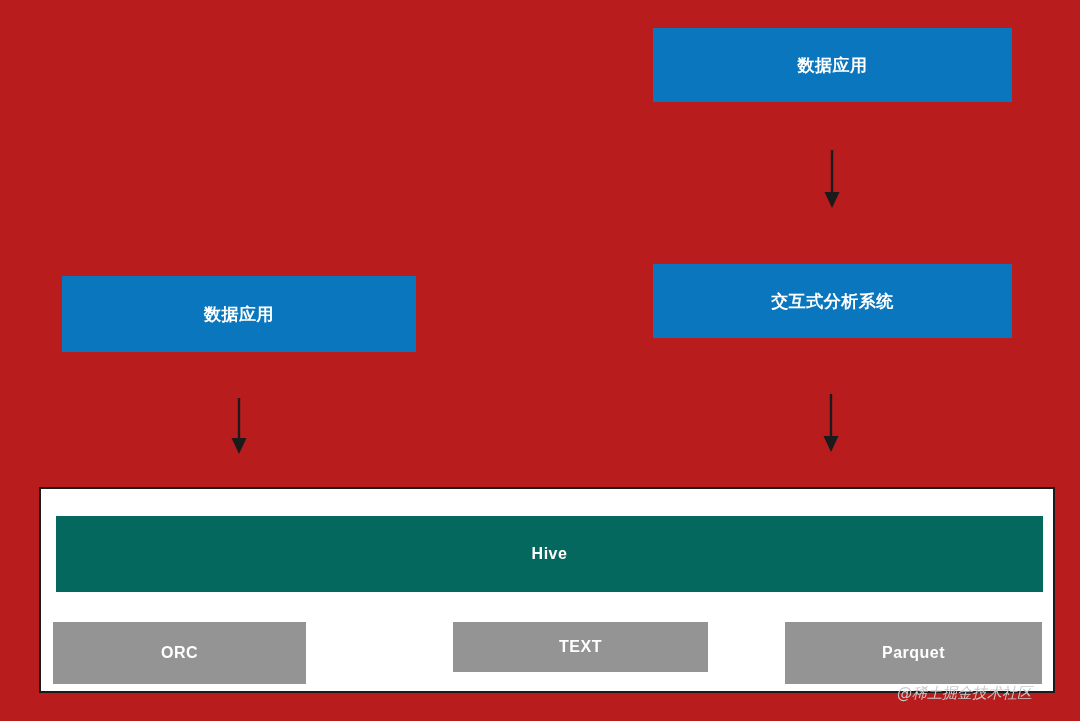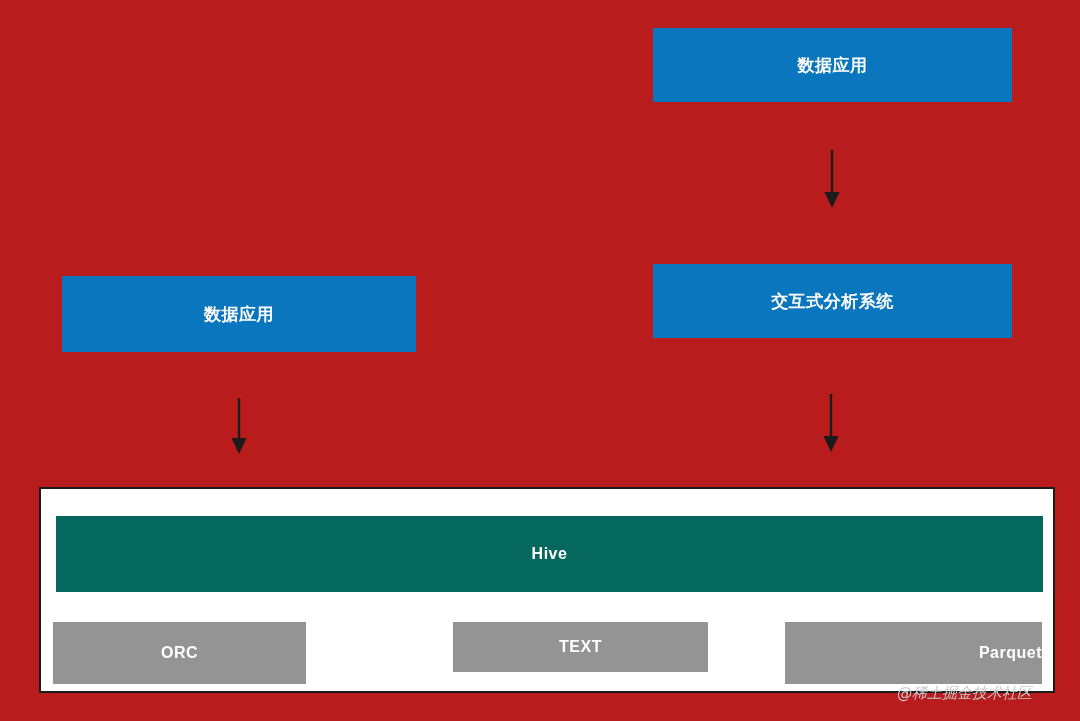--- a/index.html
+++ b/index.html
@@ -70,21 +70,20 @@
     font-size: 16px;
   }
   #node-text {
     left: 425px; top: 622px; width: 255px; height: 50px;
     font-size: 16px;
     margin-left: 28px;
   }
   #node-parquet {
     left: 785px; top: 622px; width: 257px; height: 62px;
     font-size: 16px;
-    justify-content: flex-end;
   }
 
   
   .arrow {
     position: absolute;
   }
   .arrow svg { display: block; }
   #arrow-top-right { left: 814px; top: 150px; }
   #arrow-bottom-left { left: 221px; top: 398px; }
   #arrow-bottom-right { left: 813px; top: 394px; }

